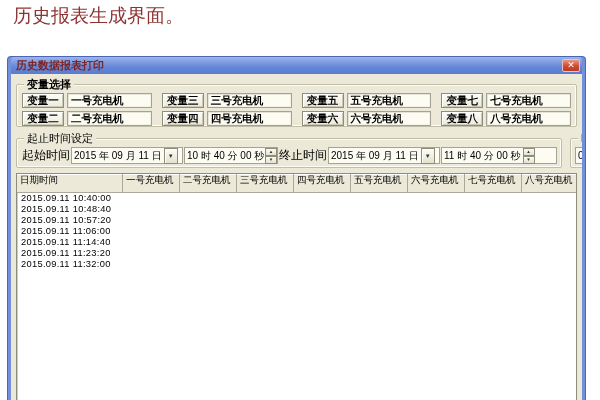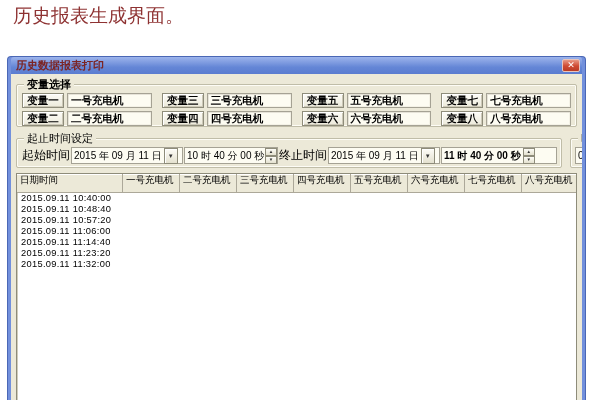--- a/index.html
+++ b/index.html
@@ -50,21 +50,21 @@
   .combo, .spin { display:flex; align-items:center; background:#fdfcf2; border:1px solid #a5a294;
     height:17px; }
   .combo-value, .spin-value { font-size:10px; line-height:15px; padding:0 2px; white-space:nowrap; overflow:hidden; }
   .combo-arrow { width:14px; flex:0 0 14px; background:linear-gradient(#fdfcf7,#e4e1cf);
     border:1px solid #8e8c7a; box-shadow:inset 1px 1px 0 #fff; font-size:6px; line-height:14px;
     text-align:center; color:#333; cursor:pointer; }
   .spin-col { width:12px; flex:0 0 12px; display:flex; flex-direction:column; cursor:pointer; }
   .spin-col > div { flex:1; background:linear-gradient(#fdfcf7,#e4e1cf); border:1px solid #8e8c7a;
     font-size:4.5px; line-height:6px; text-align:center; color:#333; }
   .d-start { width:112px; } .d-end { width:112px; }
-  .t-start { width:94px; } .t-end { width:116px;font-weight:bold; }
+  .t-start { width:94px; } .t-end { width:116px; }
   .spin-interval { width:98px; }
 
   .table-wrap { margin-top:5px; height:238px; background:#ffffff;
     border:1px solid #8e8c7a; box-shadow:inset 1px 1px 0 #d0cdbc; overflow:hidden; }
   .thead { display:flex; height:19px; background:#ECE9D8; border-bottom:1px solid #aca899; }
   .th { font-size:9.5px; line-height:12px; padding-left:3px; white-space:nowrap; overflow:hidden;
     background:#ECE9D8; border-right:1px solid #aca899; box-shadow:inset 0 1px 0 #fff; cursor:default; }
   .th-date { width:106px; flex:0 0 106px; }
   .th-col { width:57px; flex:0 0 57px; }
   .trow { height:11px; font-size:9.3px; line-height:11px; padding-left:4px; color:#000;

